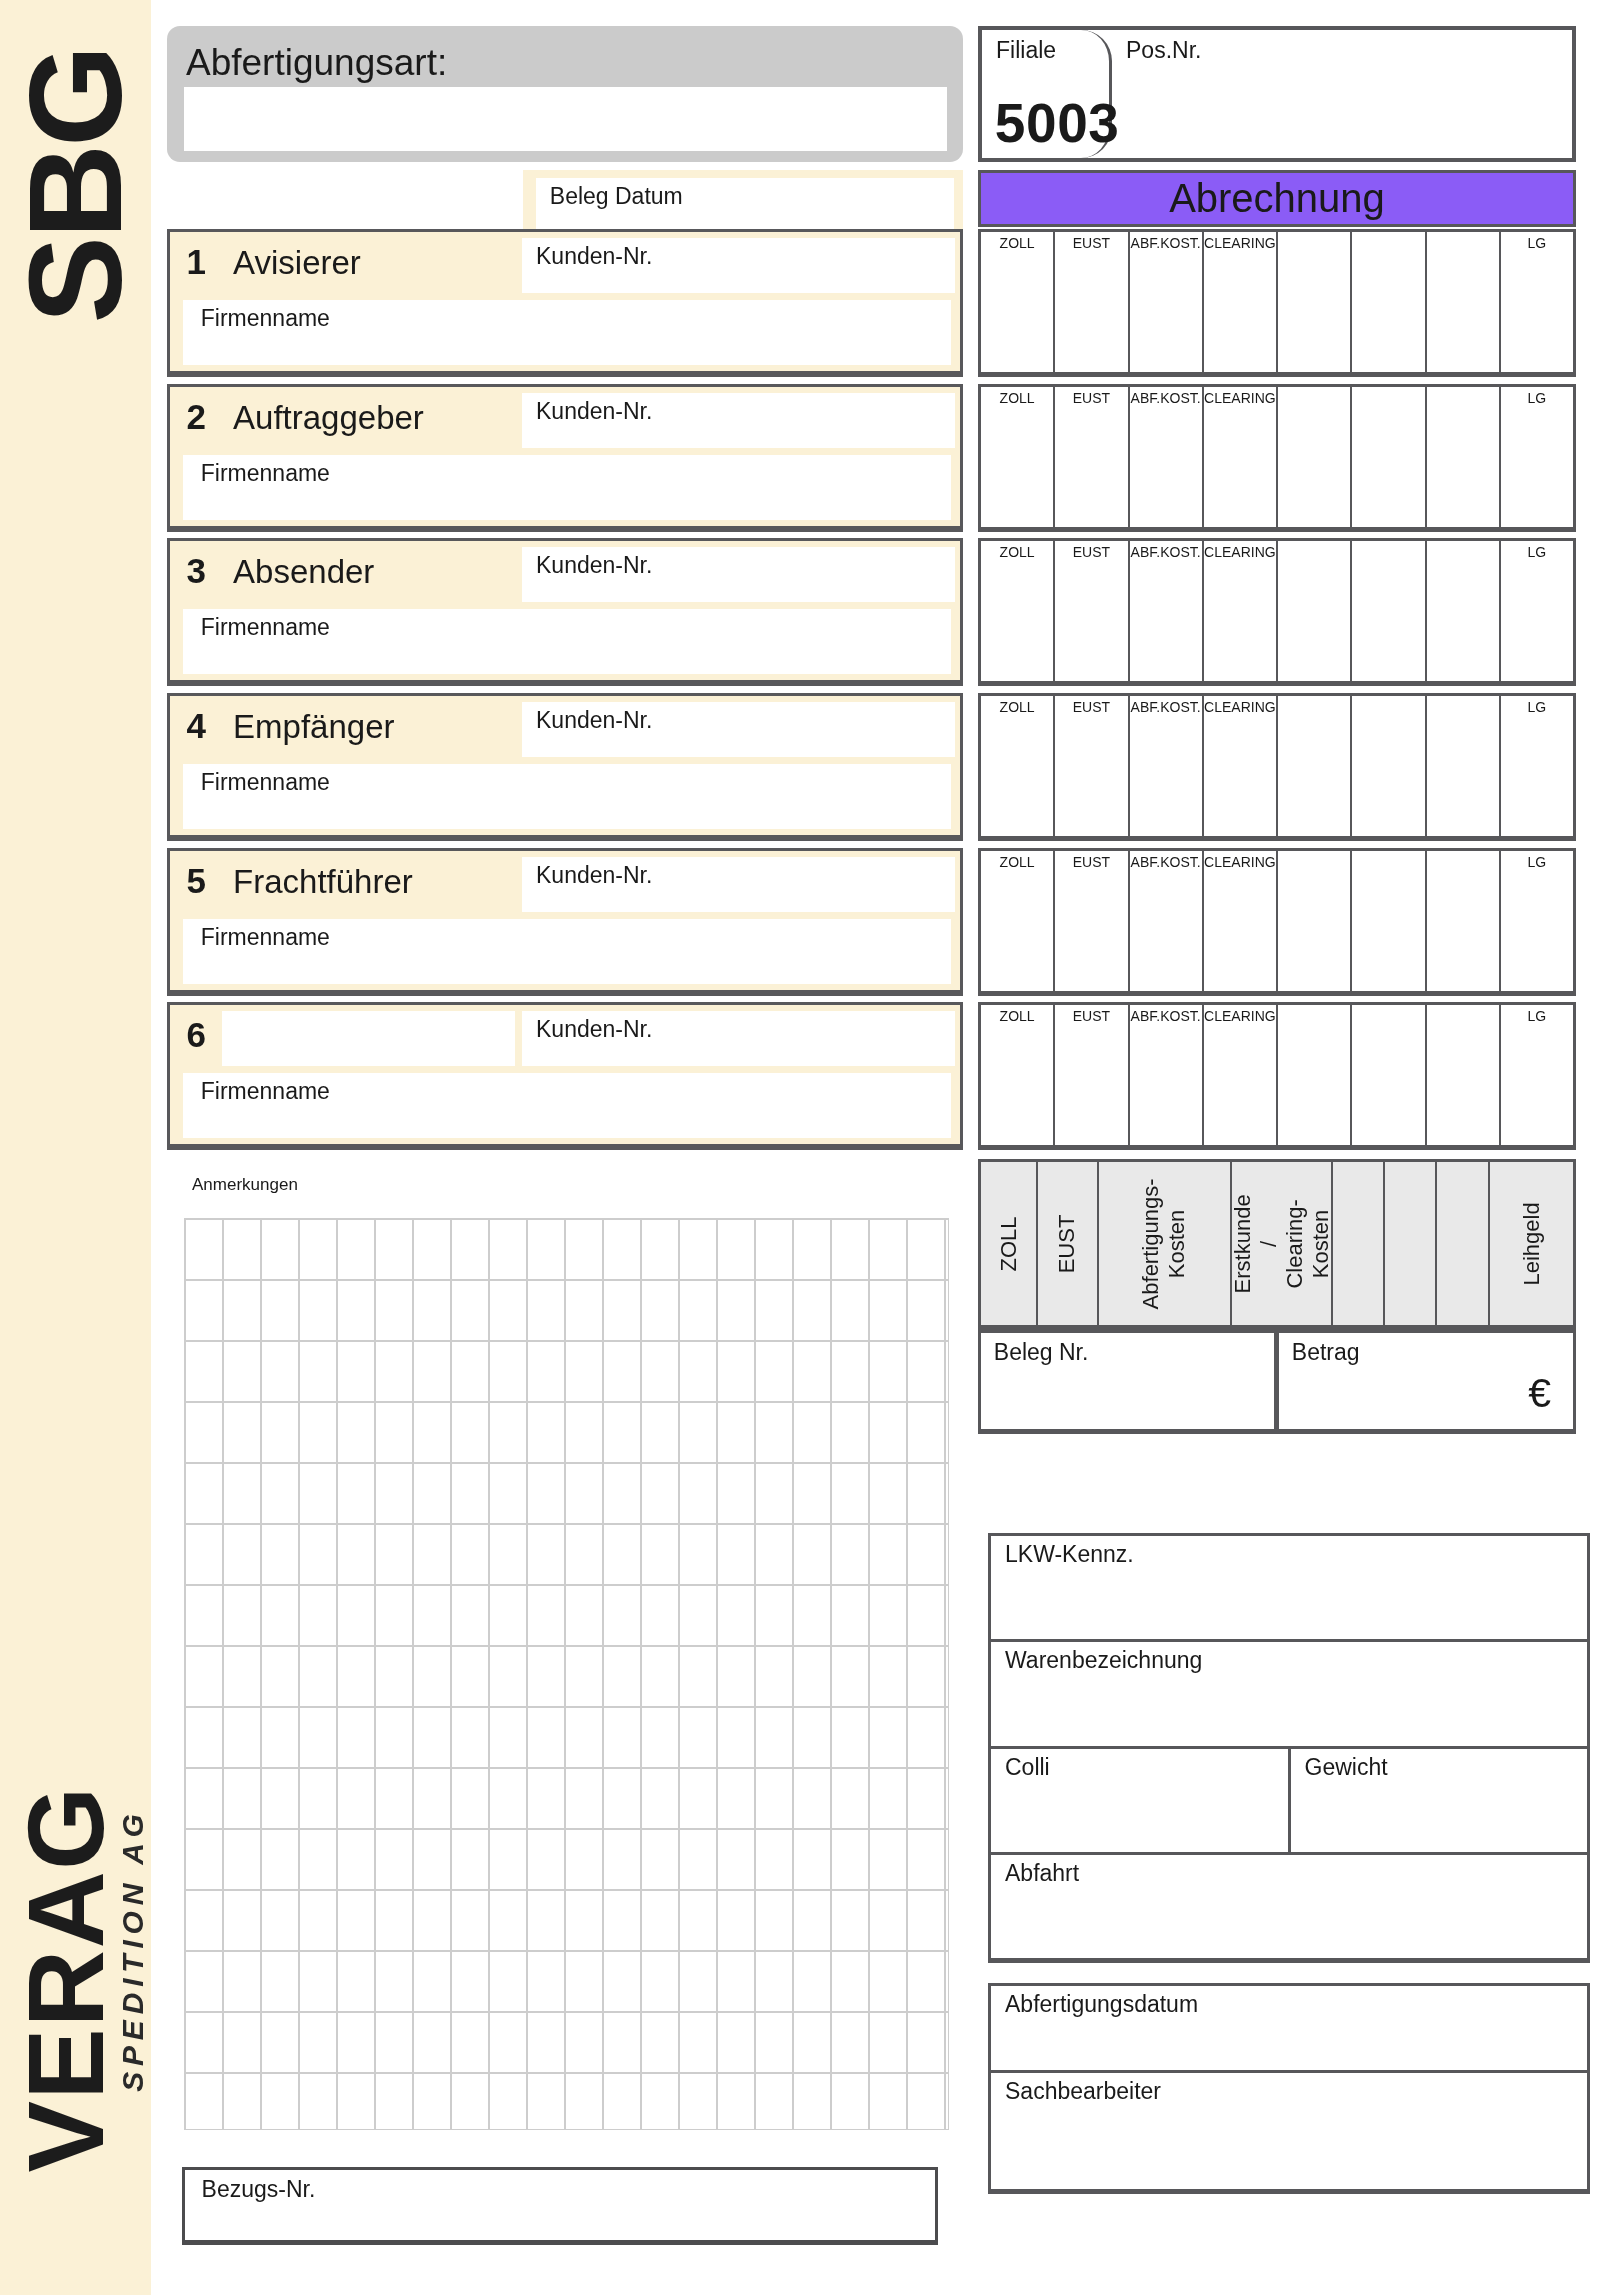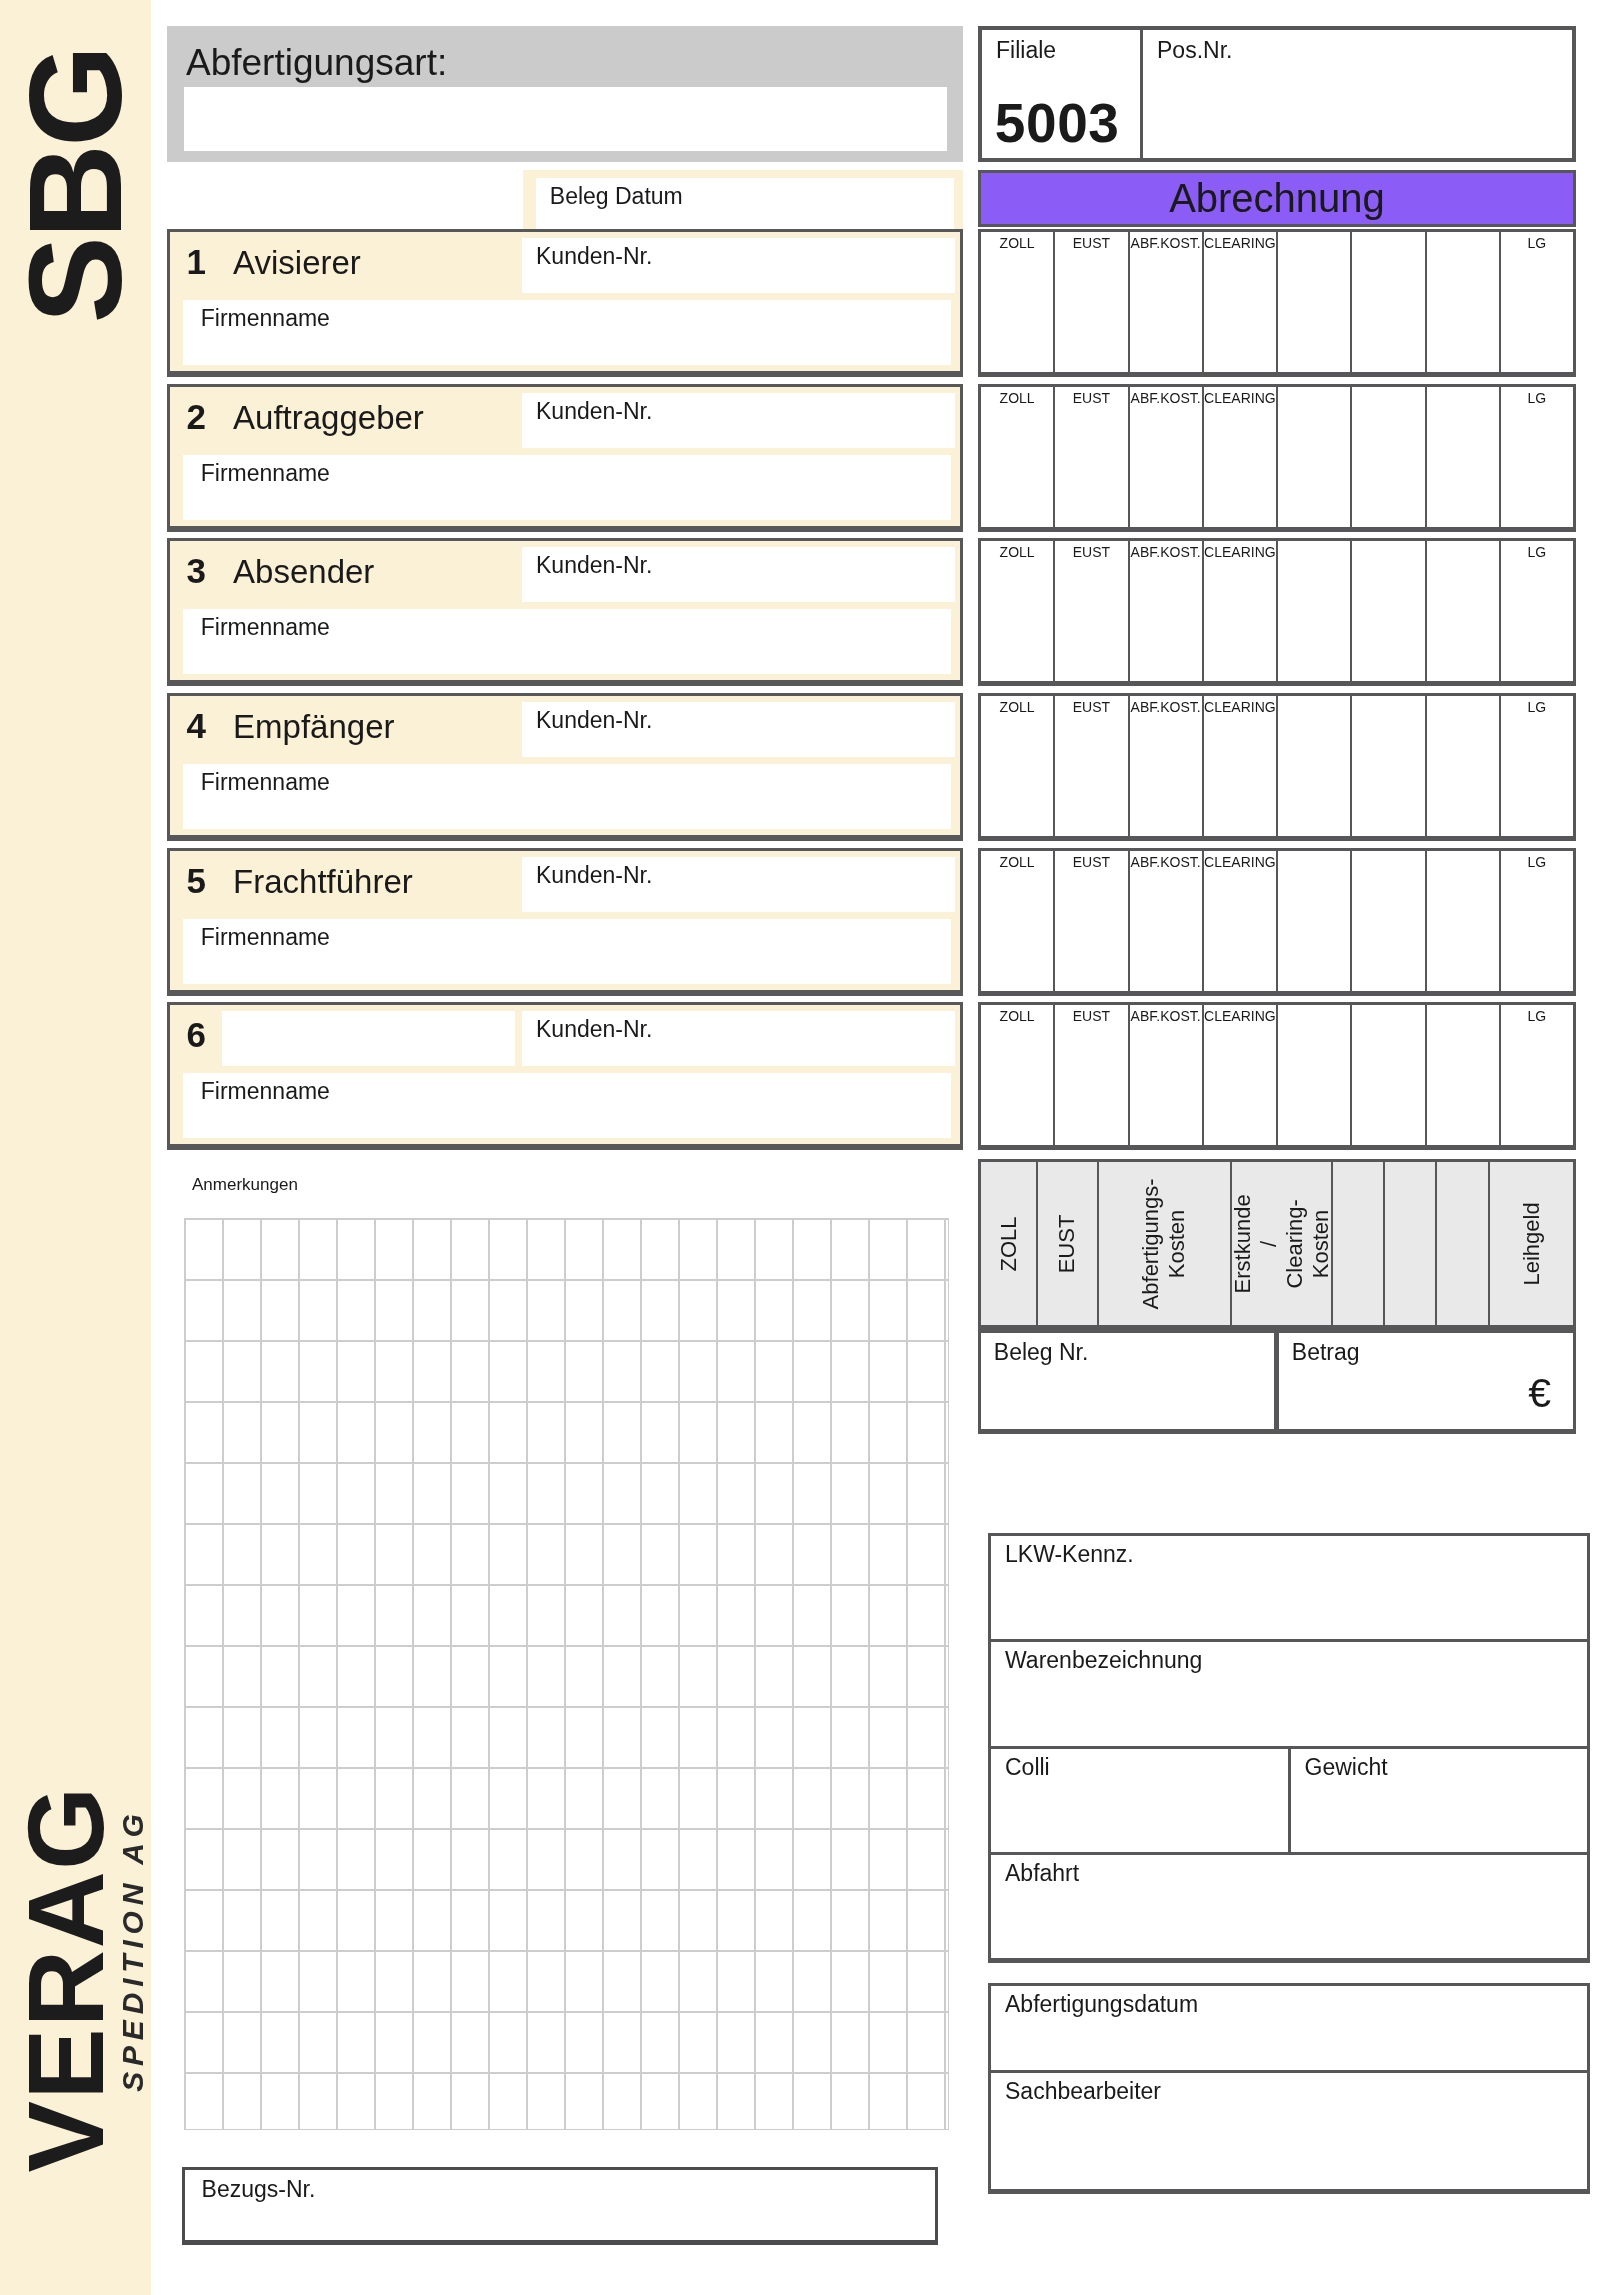--- a/index.html
+++ b/index.html
@@ -12,27 +12,27 @@
   .vwrap { position:absolute; display:flex; align-items:center; justify-content:center; }
   .vwrap > span { transform:rotate(-90deg); white-space:nowrap; display:block; }
   .logo-sbg { left:0; top:25.6px; width:151px; height:320px; }
   .logo-sbg span { font-size:131px; font-weight:bold; letter-spacing:-2.6px; color:#1c1c1c; }
   .logo-verag { left:0; top:1739px; width:131px; height:479px; }
   .logo-verag span { font-size:107px; font-weight:bold; letter-spacing:1.3px; color:#1c1c1c; }
   .logo-sped { left:106px; top:1748px; width:54px; height:403px; }
   .logo-sped span { font-size:30px; font-weight:bold; font-style:italic; letter-spacing:5.8px; color:#2a2a2a; }
 
   
-  .gray-block { position:absolute; left:167px; top:25.6px; width:796px; height:136px; background:#cbcbcb; }
+  .gray-block { position:absolute; left:167px; top:25.6px; width:796px; height:136px; background:#cbcbcb;border-radius:13px; }
   .gray-block .title { position:absolute; left:19px; top:16.6px; font-size:37px; }
   .gray-block .input { position:absolute; left:16.6px; right:16px; top:61px; bottom:10.2px; background:#ffffff; }
 
   .filiale-box { position:absolute; left:978px; top:25.6px; width:598px; height:136px;
                  border:4.5px solid #57575a; background:#ffffff; display:flex; }
-  .filiale-cell { width:161px; border-right:3.2px solid #57575a; position:relative; }
+  .filiale-cell { width:130px; border-right:3.2px solid #57575a; position:relative;border-radius:31px; }
   .pos-cell { flex:1; position:relative; }
   .small-label { font-size:23px; }
   .filiale-cell .small-label, .pos-cell .small-label { position:absolute; left:14px; top:7.7px; }
   .filiale-value { position:absolute; left:12.8px; top:61px; font-size:55px; font-weight:bold; letter-spacing:0.6px; }
 
   
   .aviso { position:absolute; left:523px; top:170px; width:440px; height:59px; background:#FBF1D6; }
   .aviso .input { position:absolute; left:12.8px; top:7.7px; right:9px; bottom:0; background:#ffffff; }
   .aviso .small-label { position:absolute; left:14px; top:5.1px; }
 

